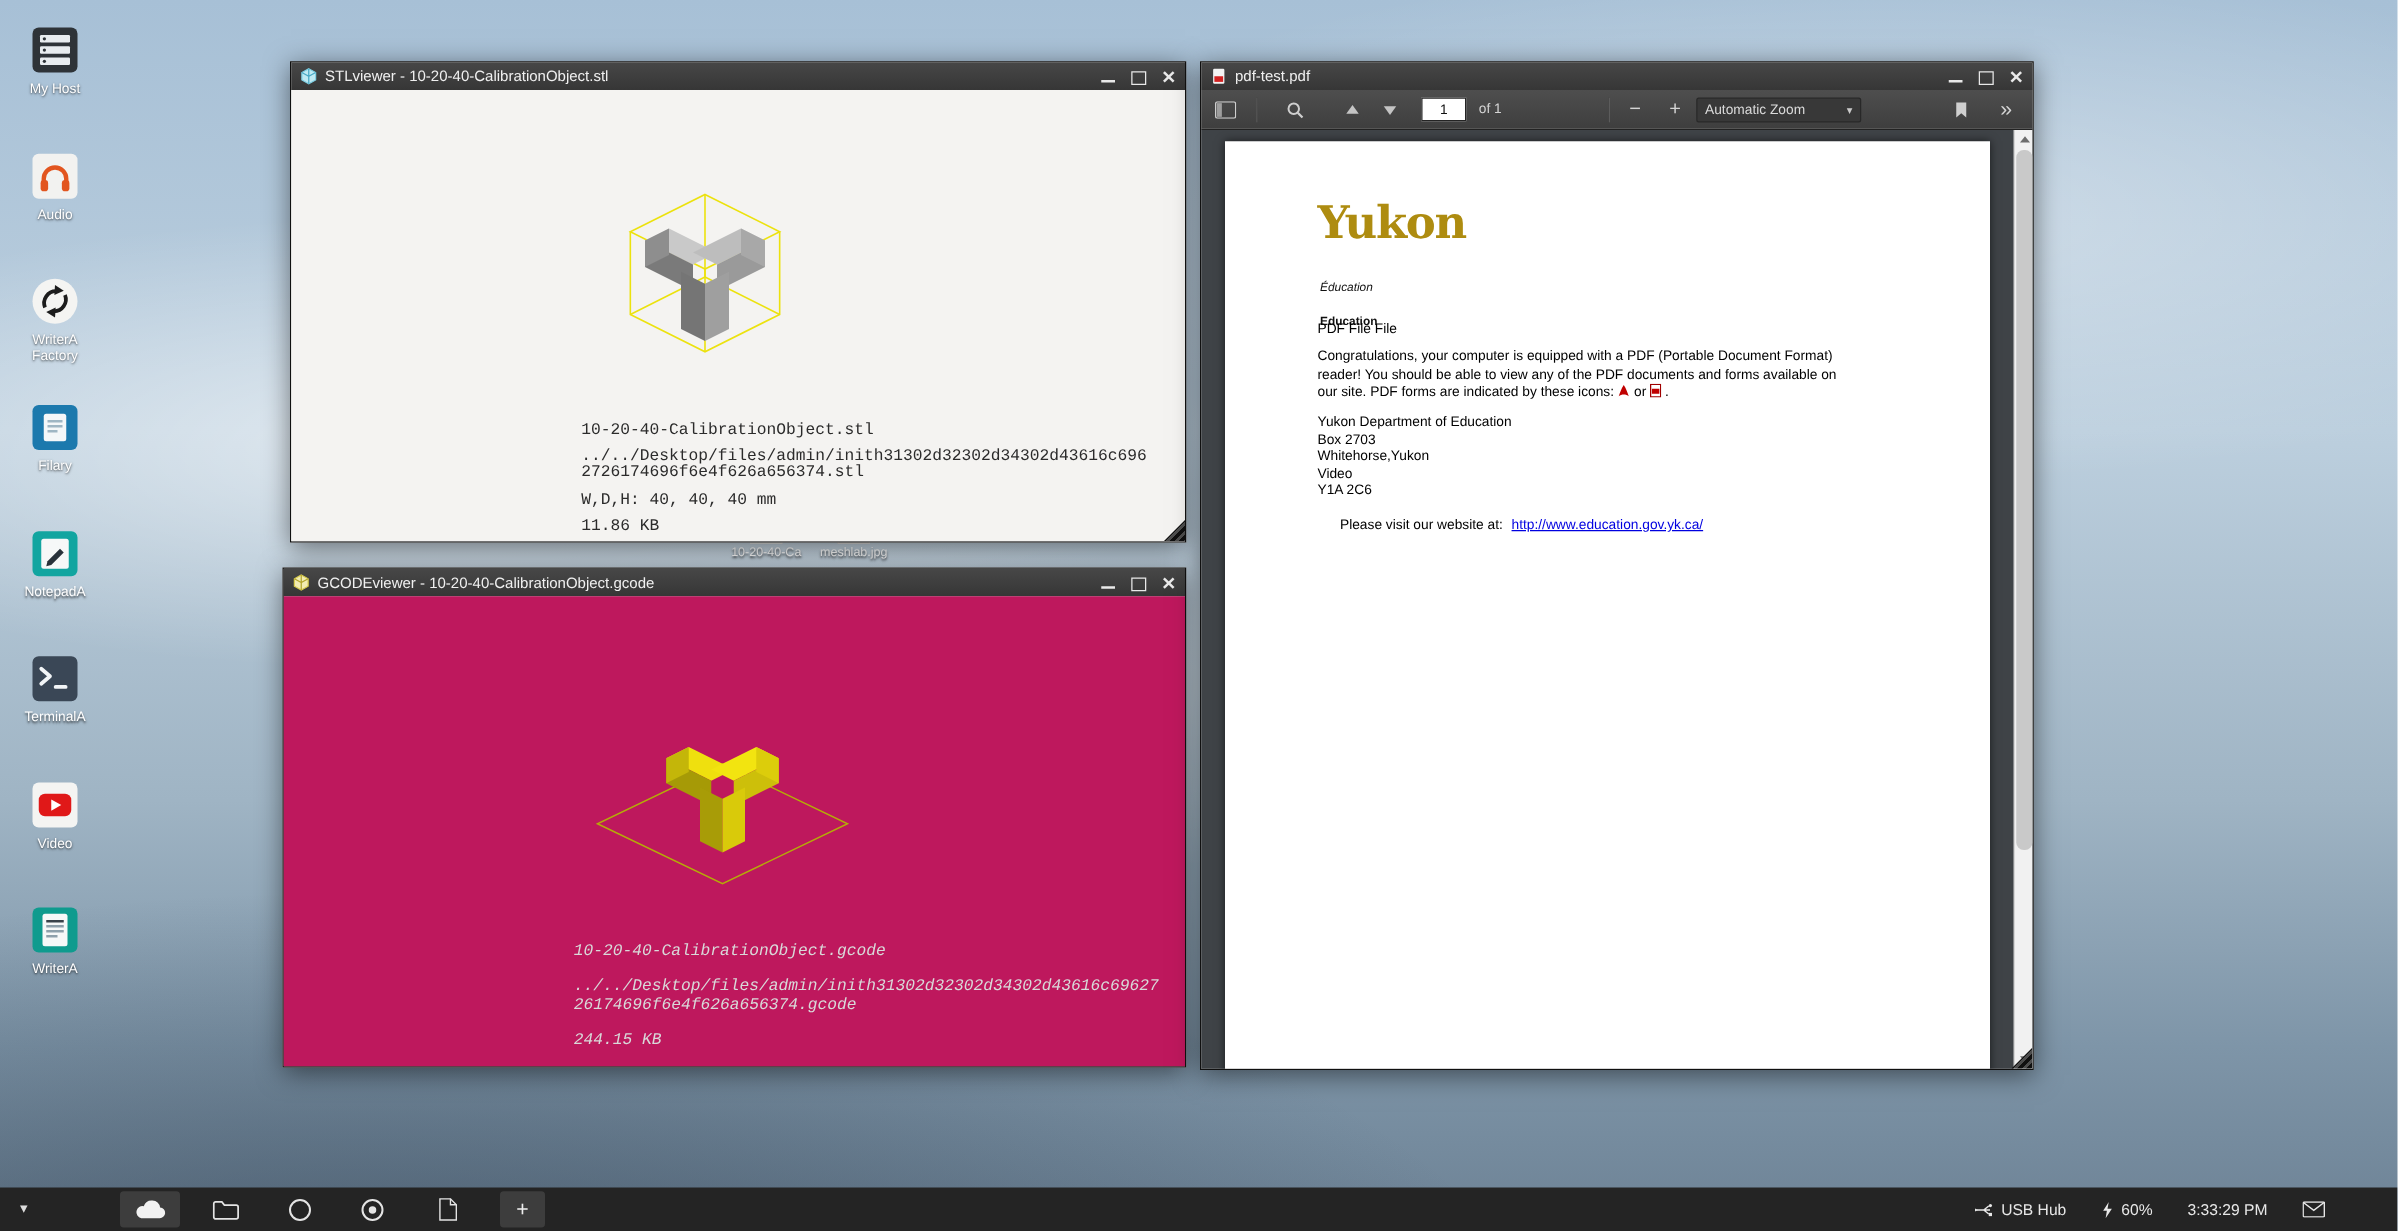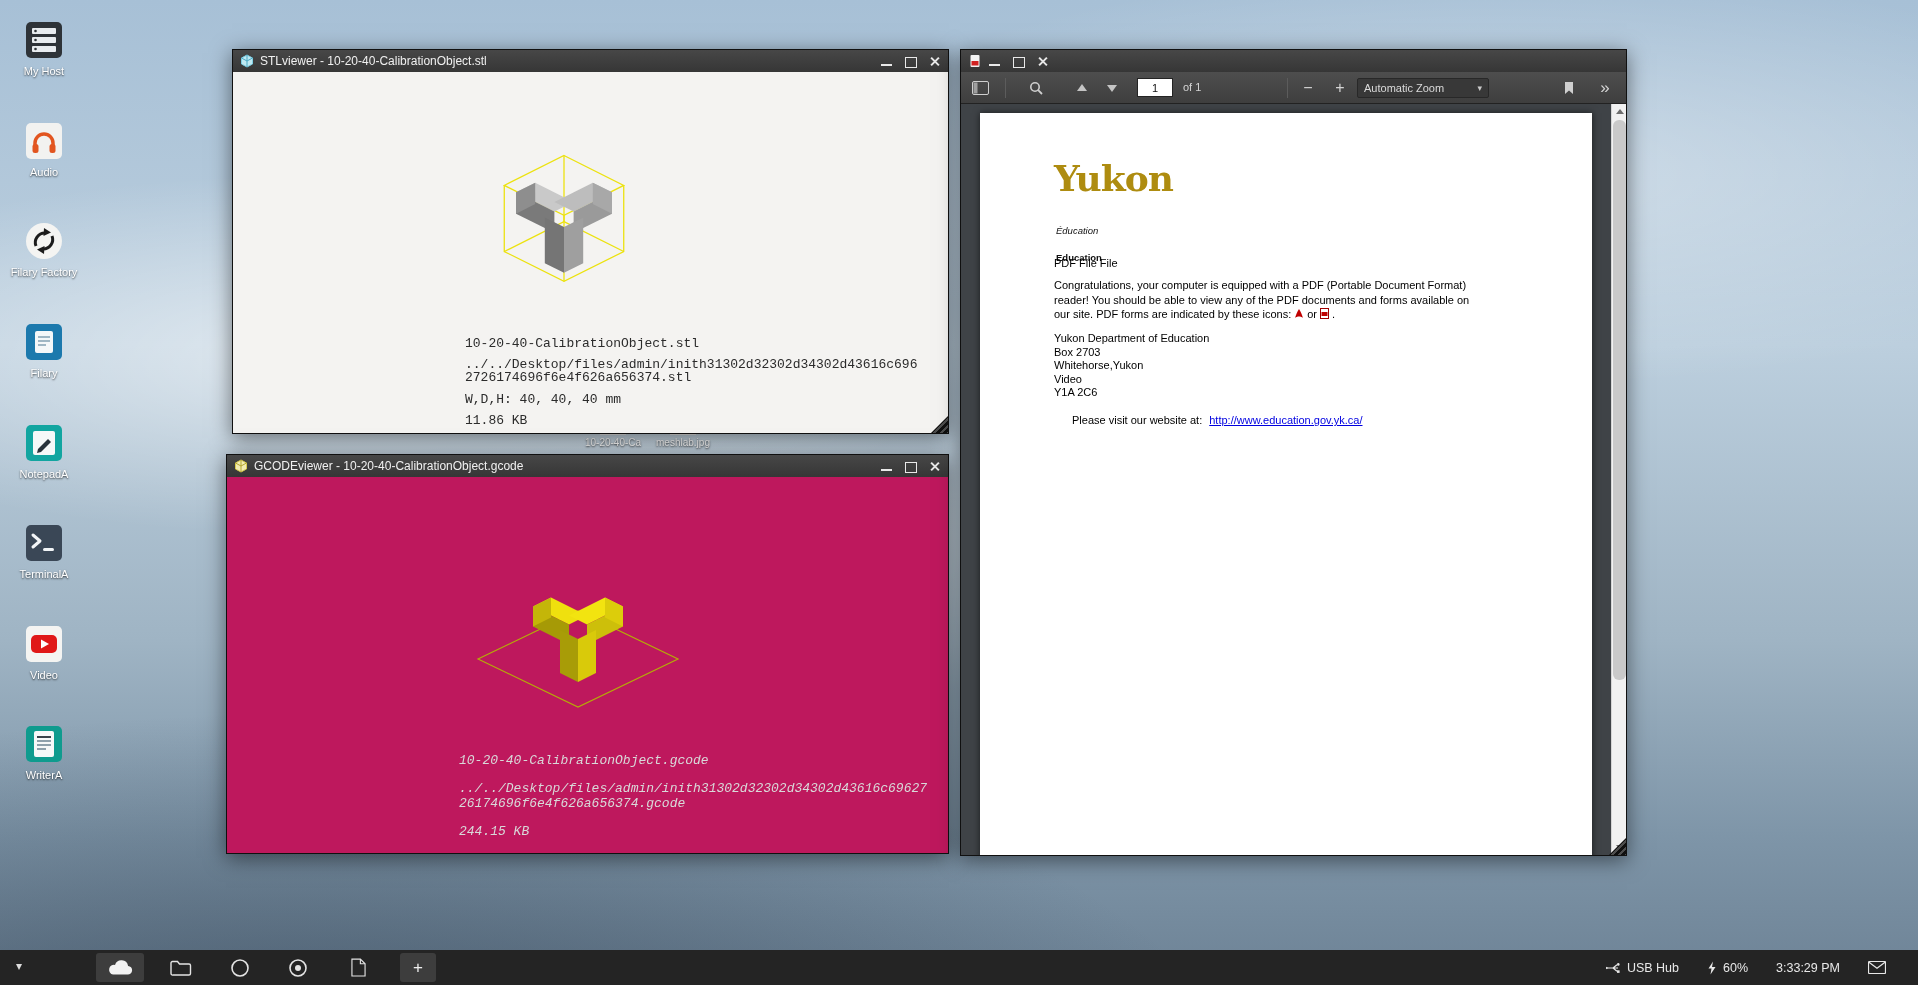--- a/index.html
+++ b/index.html
@@ -85,21 +85,21 @@
   .sb-arrow.up { top: 0; } .sb-arrow.down { bottom: 0; }
   .tri-up   { width: 0; height: 0; border-left: 4px solid transparent; border-right: 4px solid transparent; border-bottom: 5px solid #6d6d6d; }
   .tri-down { width: 0; height: 0; border-left: 4px solid transparent; border-right: 4px solid transparent; border-top: 5px solid #6d6d6d; }
   .sb-thumb { position: absolute; left: 1px; width: 13px; top: 16px; height: 560px; background: #c9c9c9; border-radius: 6px; cursor: pointer; }
 
   
   .taskbar { position: absolute; left: 0; right: 0; bottom: 0; height: 35px; background: #242424; z-index: 10; color: #e8e8e8; }
   .tb-caret { position: absolute; left: 16px; top: 9px; font-size: 12px; color: #ddd; cursor: pointer; }
   .tb-item { position: absolute; top: 3px; height: 29px; display: flex; align-items: center; justify-content: center; border-radius: 3px; cursor: pointer; }
   .tb-tile { background: #3d3d3d; }
-  .tb-right { position: absolute; right: 0; top: 0; height: 35px; display: flex; align-items: center; gap: 28px; padding-right: 32px; font-size: 12.5px; }
+  .tb-right { position: absolute; right: 0; top: 0; height: 35px; display: flex; align-items: center; gap: 28px; padding-right: 58px; font-size: 12.5px; }
   .tb-right .tray { display: flex; align-items: center; gap: 6px; cursor: pointer; }
 </style>
 </head>
 <body>
 
 <div class="dicon" style="top:18px">
   <svg width="44" height="44" viewBox="0 0 44 44">
       <rect x="4" y="4" width="36" height="36" rx="5" fill="#2e3338"></rect>
       <rect x="10" y="10" width="24" height="6" rx="1" fill="#e8ecef"></rect>
       <rect x="10" y="19" width="24" height="6" rx="1" fill="#e8ecef"></rect>
@@ -120,21 +120,21 @@
   <span class="lbl">Audio</span>
 </div>
 <div class="dicon" style="top:219px">
   <svg width="44" height="44" viewBox="0 0 44 44">
       <circle cx="22" cy="22" r="18" fill="#f4f4f2"></circle>
       <path d="M14 27 a9.5 9.5 0 0 1 9 -13" fill="none" stroke="#1c1c1c" stroke-width="3"></path>
       <path d="M30 17 a9.5 9.5 0 0 1 -9 13" fill="none" stroke="#1c1c1c" stroke-width="3"></path>
       <path d="M22 9 l7 4.5 -7.5 3.5 z" fill="#1c1c1c"></path>
       <path d="M22 35 l-7 -4.5 7.5 -3.5 z" fill="#1c1c1c"></path>
     </svg>
-  <span class="lbl">Filary Factory</span>
+  <span class="lbl">WriterA Factory</span>
 </div>
 <div class="dicon" style="top:320px">
   <svg width="44" height="44" viewBox="0 0 44 44">
       <rect x="4" y="4" width="36" height="36" rx="5" fill="#1c79ad"></rect>
       <rect x="13" y="11" width="18" height="22" rx="2" fill="#f4f7f9"></rect>
       <rect x="16" y="16" width="12" height="2" fill="#9fb6c4"></rect>
       <rect x="16" y="20" width="12" height="2" fill="#9fb6c4"></rect>
       <rect x="16" y="24" width="8" height="2" fill="#9fb6c4"></rect>
     </svg>
   <span class="lbl">Filary</span>
@@ -260,20 +260,21 @@
     <div class="mono-line" style="top:347px">244.15 KB</div>
   </div>
 </div>
 
 <div class="window" id="pdf-win">
   <div class="titlebar">
     <svg width="14" height="14" viewBox="0 0 14 14">
         <rect x="2.5" y="1" width="9" height="12" rx="1" fill="#f4f4f4"></rect>
         <rect x="3.5" y="7" width="7" height="4.5" fill="#d22222"></rect>
       </svg>
+    <span class="title">pdf-test.pdf</span>
     <div class="wc-group">
       <span class="wc wc-min"></span>
       <span class="wc wc-max"></span>
       <span class="wc wc-close"></span>
     </div>
   </div>
 
   <div class="pdf-toolbar">
     <div class="tbtn" style="left:6px">
       <svg width="17" height="14" viewBox="0 0 17 14">

